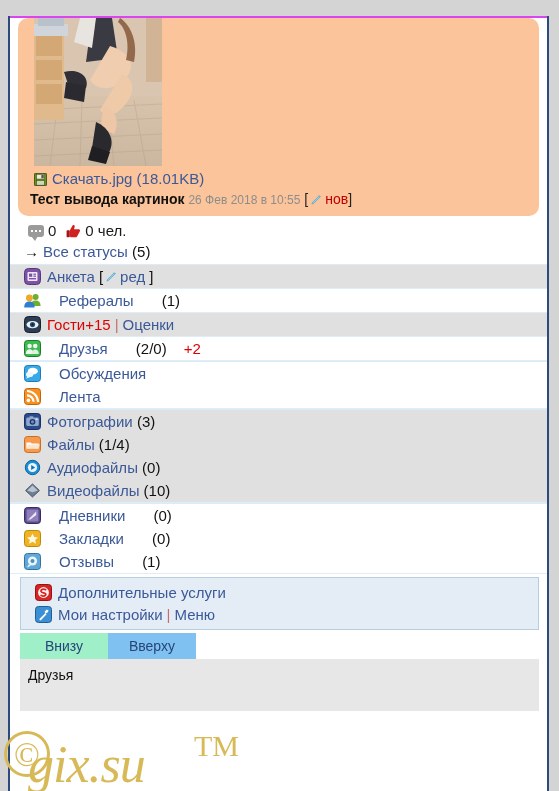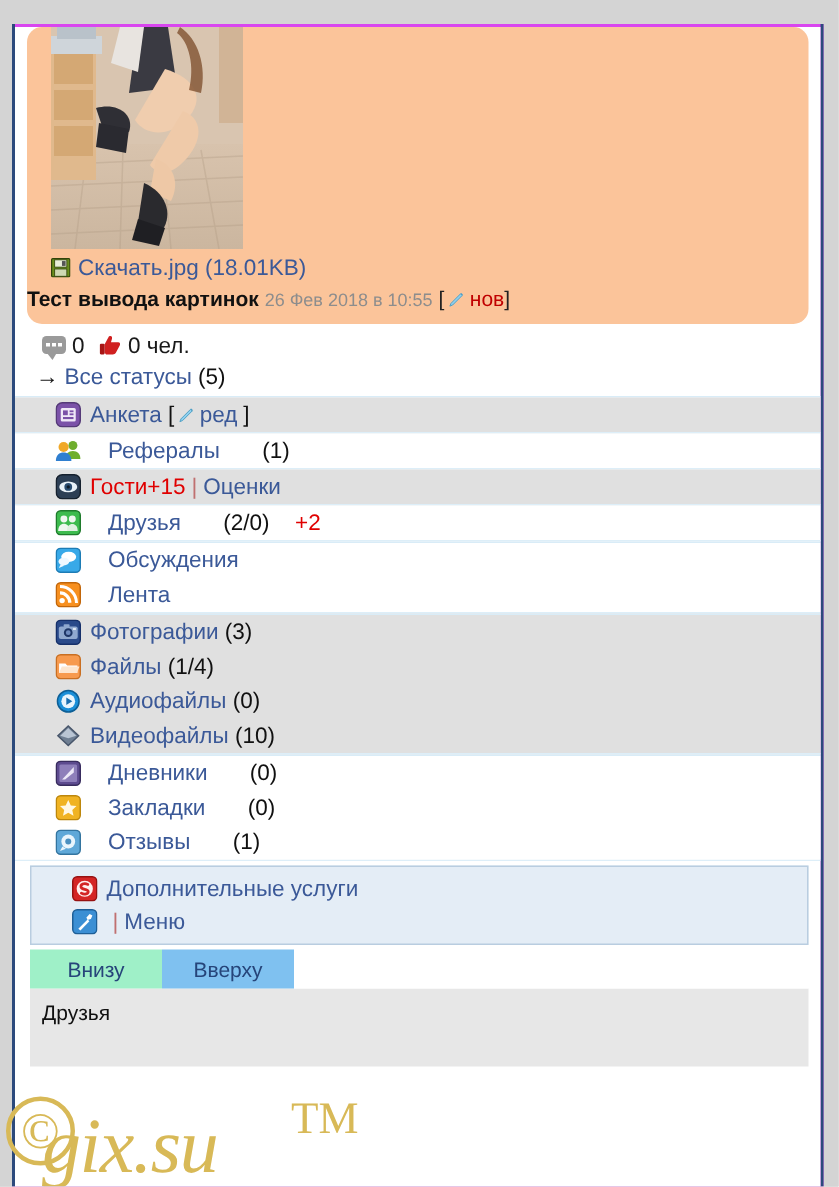--- a/index.html
+++ b/index.html
@@ -59,21 +59,21 @@
     white-space: nowrap;
   }
   .file-line .flabel { color: #3b5998; }
   .floppy {
     display: inline-block;
     width: 13px; height: 13px;
     vertical-align: -2px;
     margin-right: 5px;
   }
   .status-line {
-    padding: 2px 0 2px 0;
+    padding: 2px 0 2px 12px;
     font-size: 14px;
     line-height: 19px;
     white-space: nowrap;
   }
   .status-title { color: #111; font-weight: bold; font-size: 14px; }
   .status-date { color: #8d8d8d; font-size: 12px; }
   .bracket { color: #222; font-size: 14px; }
   .red-link { color: #c00000; }
 
   
@@ -122,21 +122,21 @@
   }
   .allstatus .arrow { color: #111; margin-right: 4px; }
   .allstatus .cnt { color: #111; }
 
   
   .menu-group { border-top: 1px solid #d9ecf7; }
   .row {
     display: flex;
     align-items: center;
     height: 23px;
-    padding-left: 27px;
+    padding-left: 14px;
     font-size: 15px;
     white-space: nowrap;
     border-bottom: 1px solid #ddeef8;
   }
   .row.tall { height: 24px; }
   .row.shaded { background: #e0e0e0; }
   .row.plain  { background: #ffffff; gap: 12px; }
   .row .ico {
     width: 17px; height: 17px;
     margin-right: 6px;
@@ -526,20 +526,21 @@
           <span class="lbl">Дополнительные услуги</span>
         </div>
         <div class="row">
           <span class="ico">
             <svg width="17" height="17" viewBox="0 0 17 17">
                 <rect x="0.5" y="0.5" width="16" height="16" rx="3" fill="#3b8fd4" stroke="#1e5f97"></rect>
                 <path d="M11.8 3.4 L9.6 5.6 L10.4 7.4 L12.6 6.6 L13.6 4.4 Z" fill="#fff"></path>
                 <path d="M10.4 7 L4.2 13.2 L5.6 14.4 L11.6 8.2 Z" fill="#fff"></path>
               </svg>
           </span>
+          <span class="lbl">Мои настройки</span>
           <span class="sep">|</span>
           <span class="lbl">Меню</span>
         </div>
       </div>
 
 
       <div class="tabs">
         <div class="tab a">Внизу</div>
         <div class="tab b">Вверху</div>
         <div class="tab-rest"></div>

